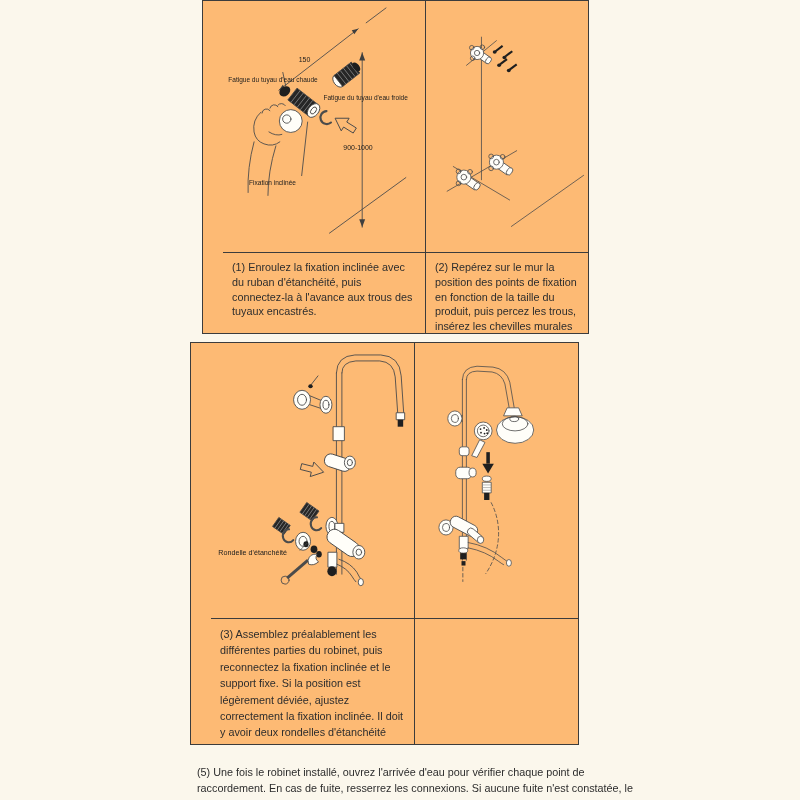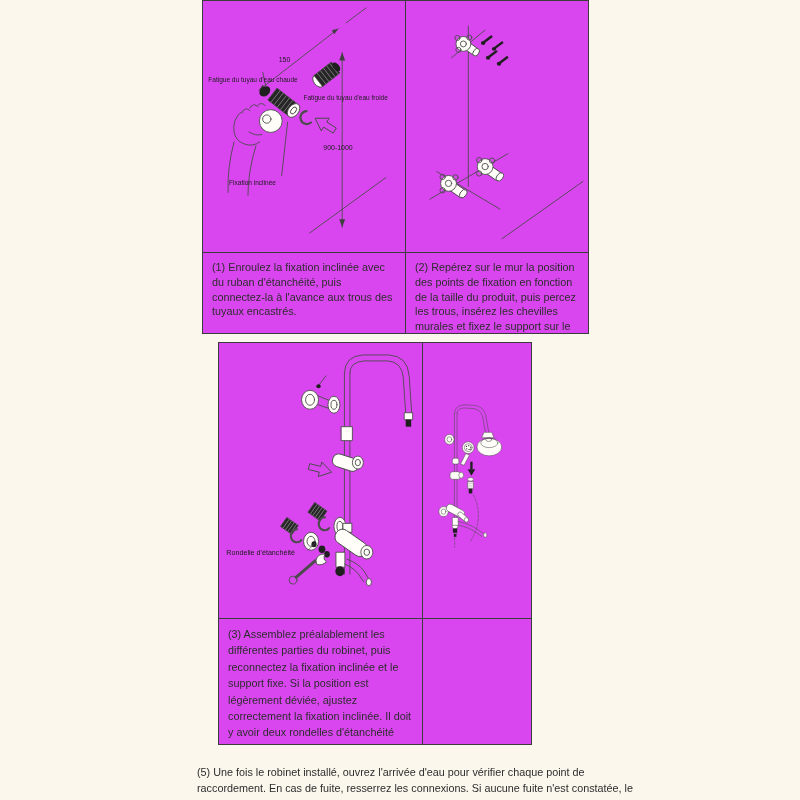--- a/index.html
+++ b/index.html
@@ -4,27 +4,28 @@
 <style>
   html,body{margin:0;padding:0;}
   body{
     width:800px;height:800px;position:relative;overflow:hidden;
     background:#fbf7ec;
     font-family:"Liberation Sans","DejaVu Sans",sans-serif;
     color:#2d2d2d;
   }
   .block{
     position:absolute;
-    background:#d946ef;
+    background:#fdba74;
     border:1px solid #3c3c3c;
     display:grid;
     box-sizing:border-box;
+    padding-left:20px;
   }
   #block-a{left:202px;top:0;width:387px;height:334px;grid-template-columns:203px 1fr;grid-template-rows:252px 1fr;}
-  #block-b{left:218px;top:342px;width:314px;height:403px;grid-template-columns:204px 1fr;grid-template-rows:276px 1fr;}
+  #block-b{left:190px;top:342px;width:389px;height:403px;grid-template-columns:204px 1fr;grid-template-rows:276px 1fr;}
   .cell{box-sizing:border-box;overflow:hidden;}
   .cell.col1{border-right:1px solid #3c3c3c;}
   .cell.row1{border-bottom:1px solid #3c3c3c;}
   .caption{
     padding:7px 8px 0 9px;
     font-size:10.8px;
     color:#2d2d2d;
   }
   #block-a .caption{line-height:14.8px;}
   #block-b .caption{line-height:16.4px;}

